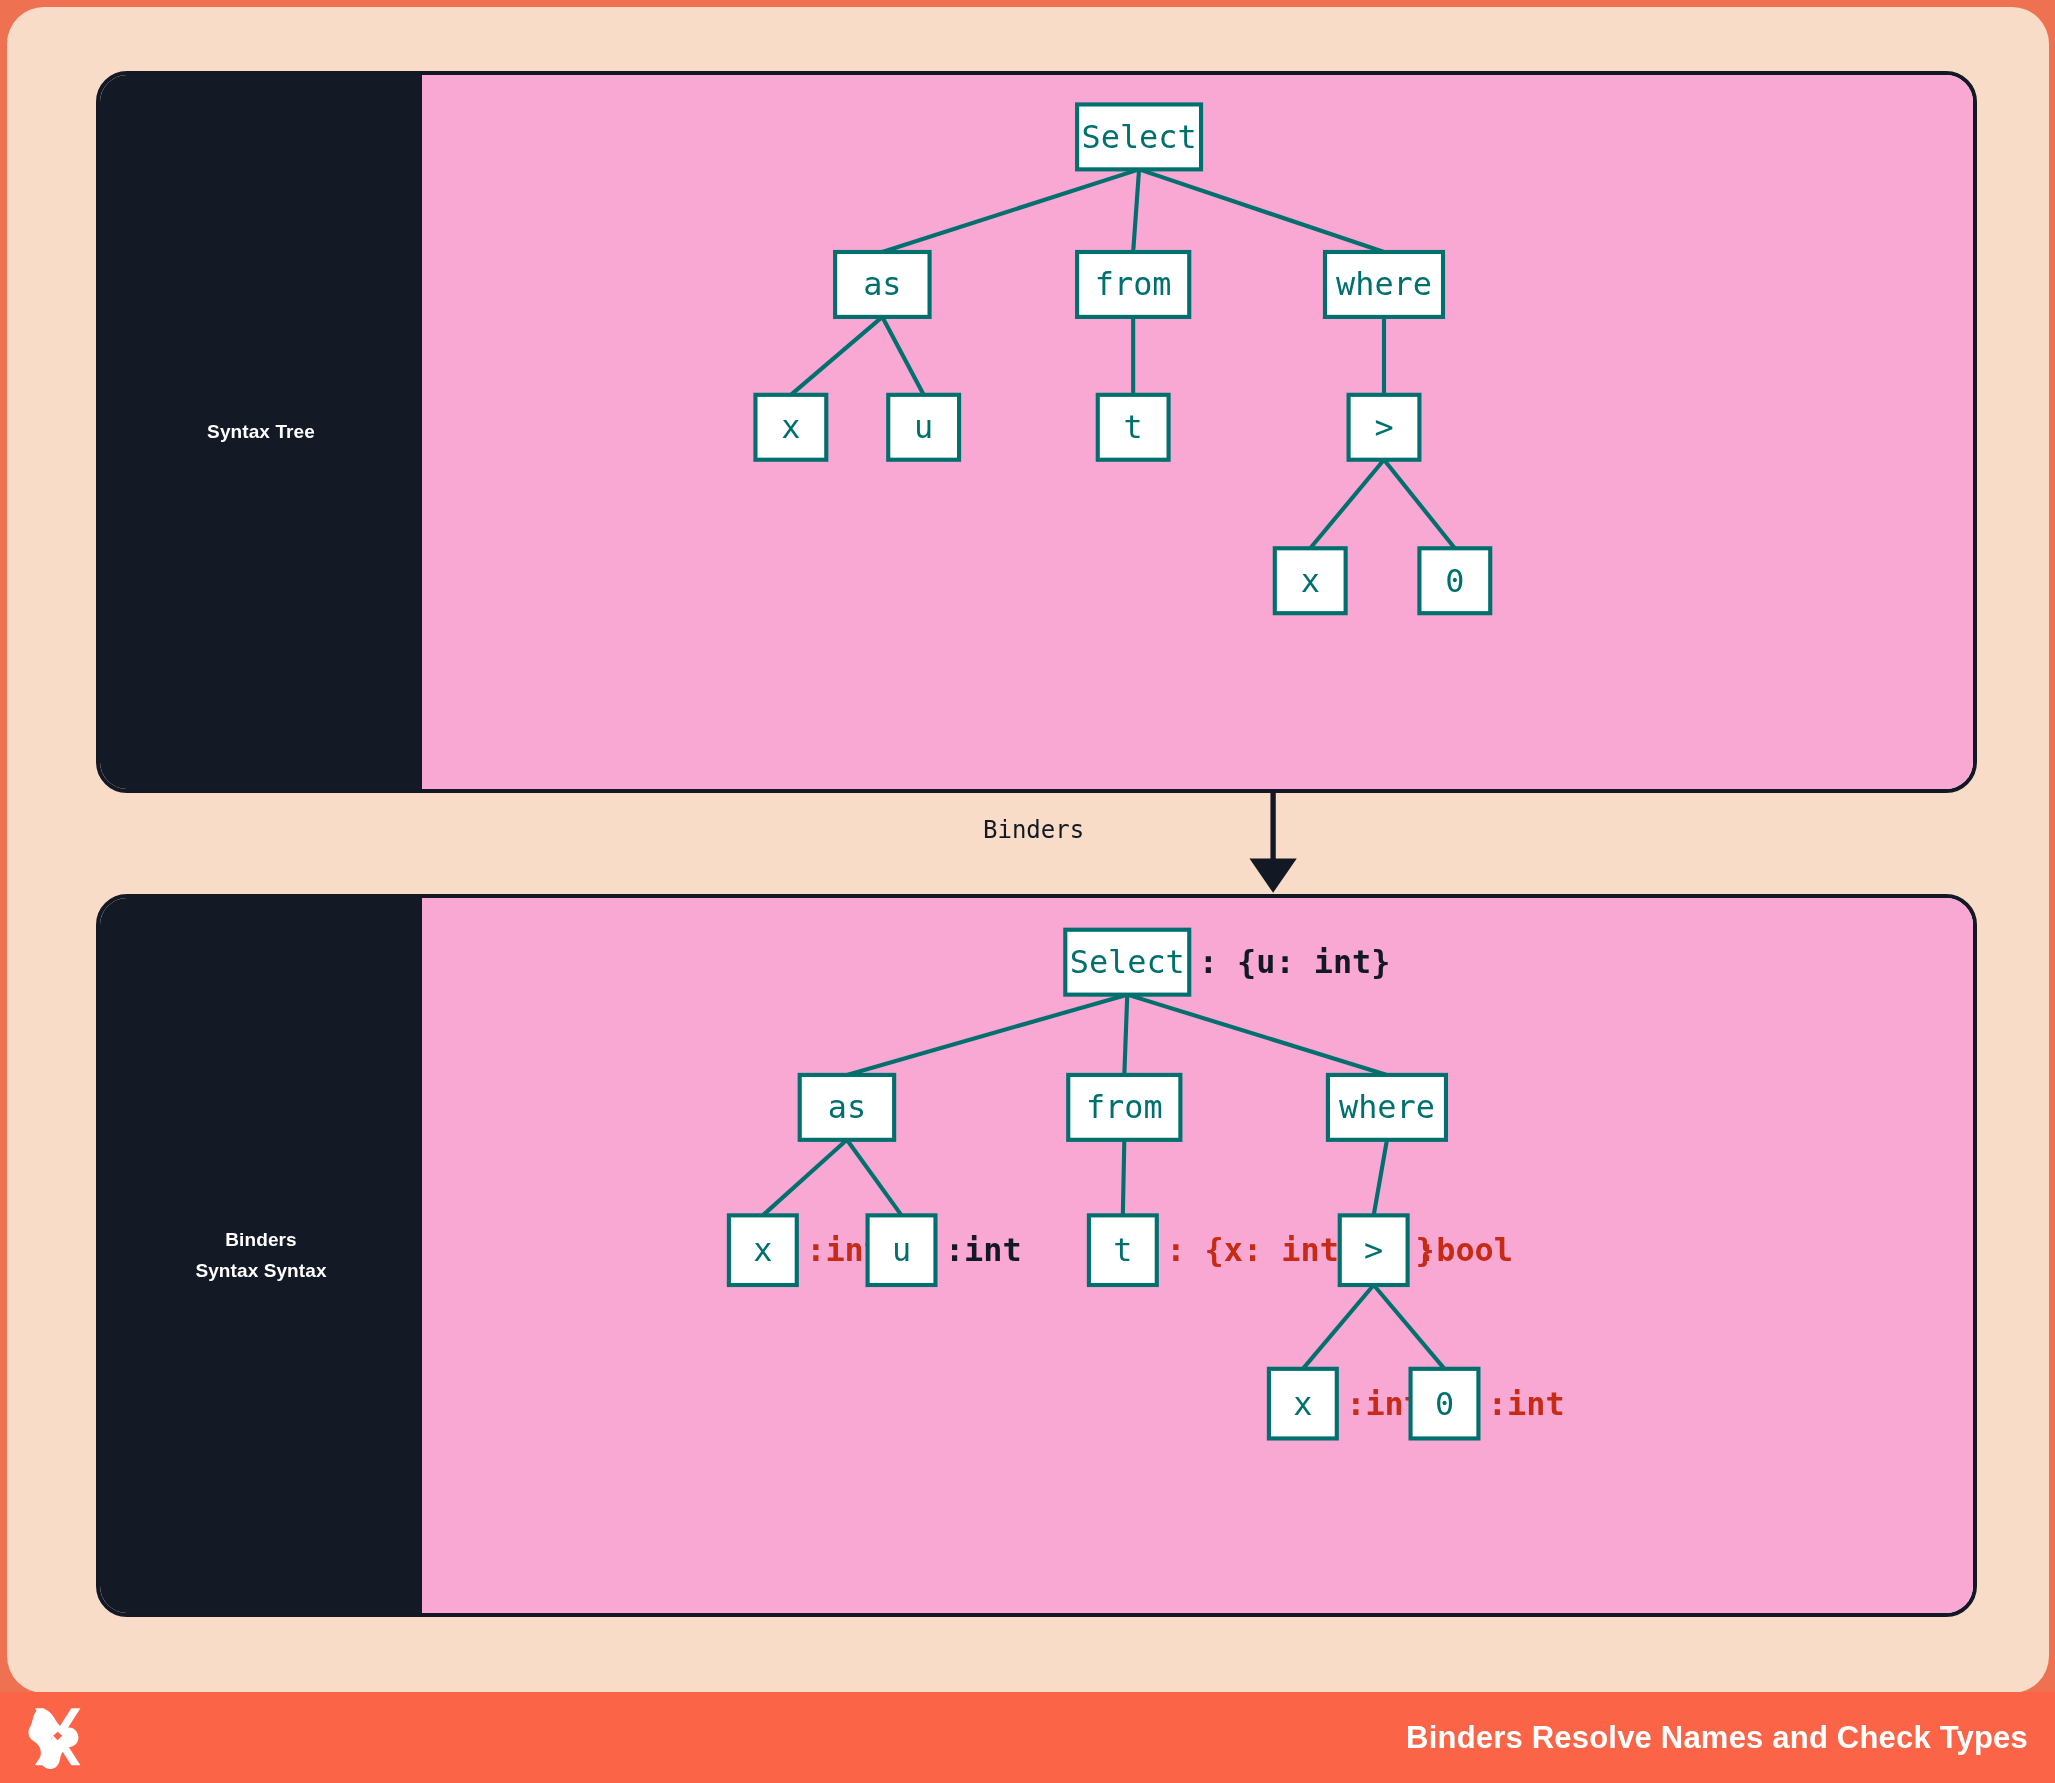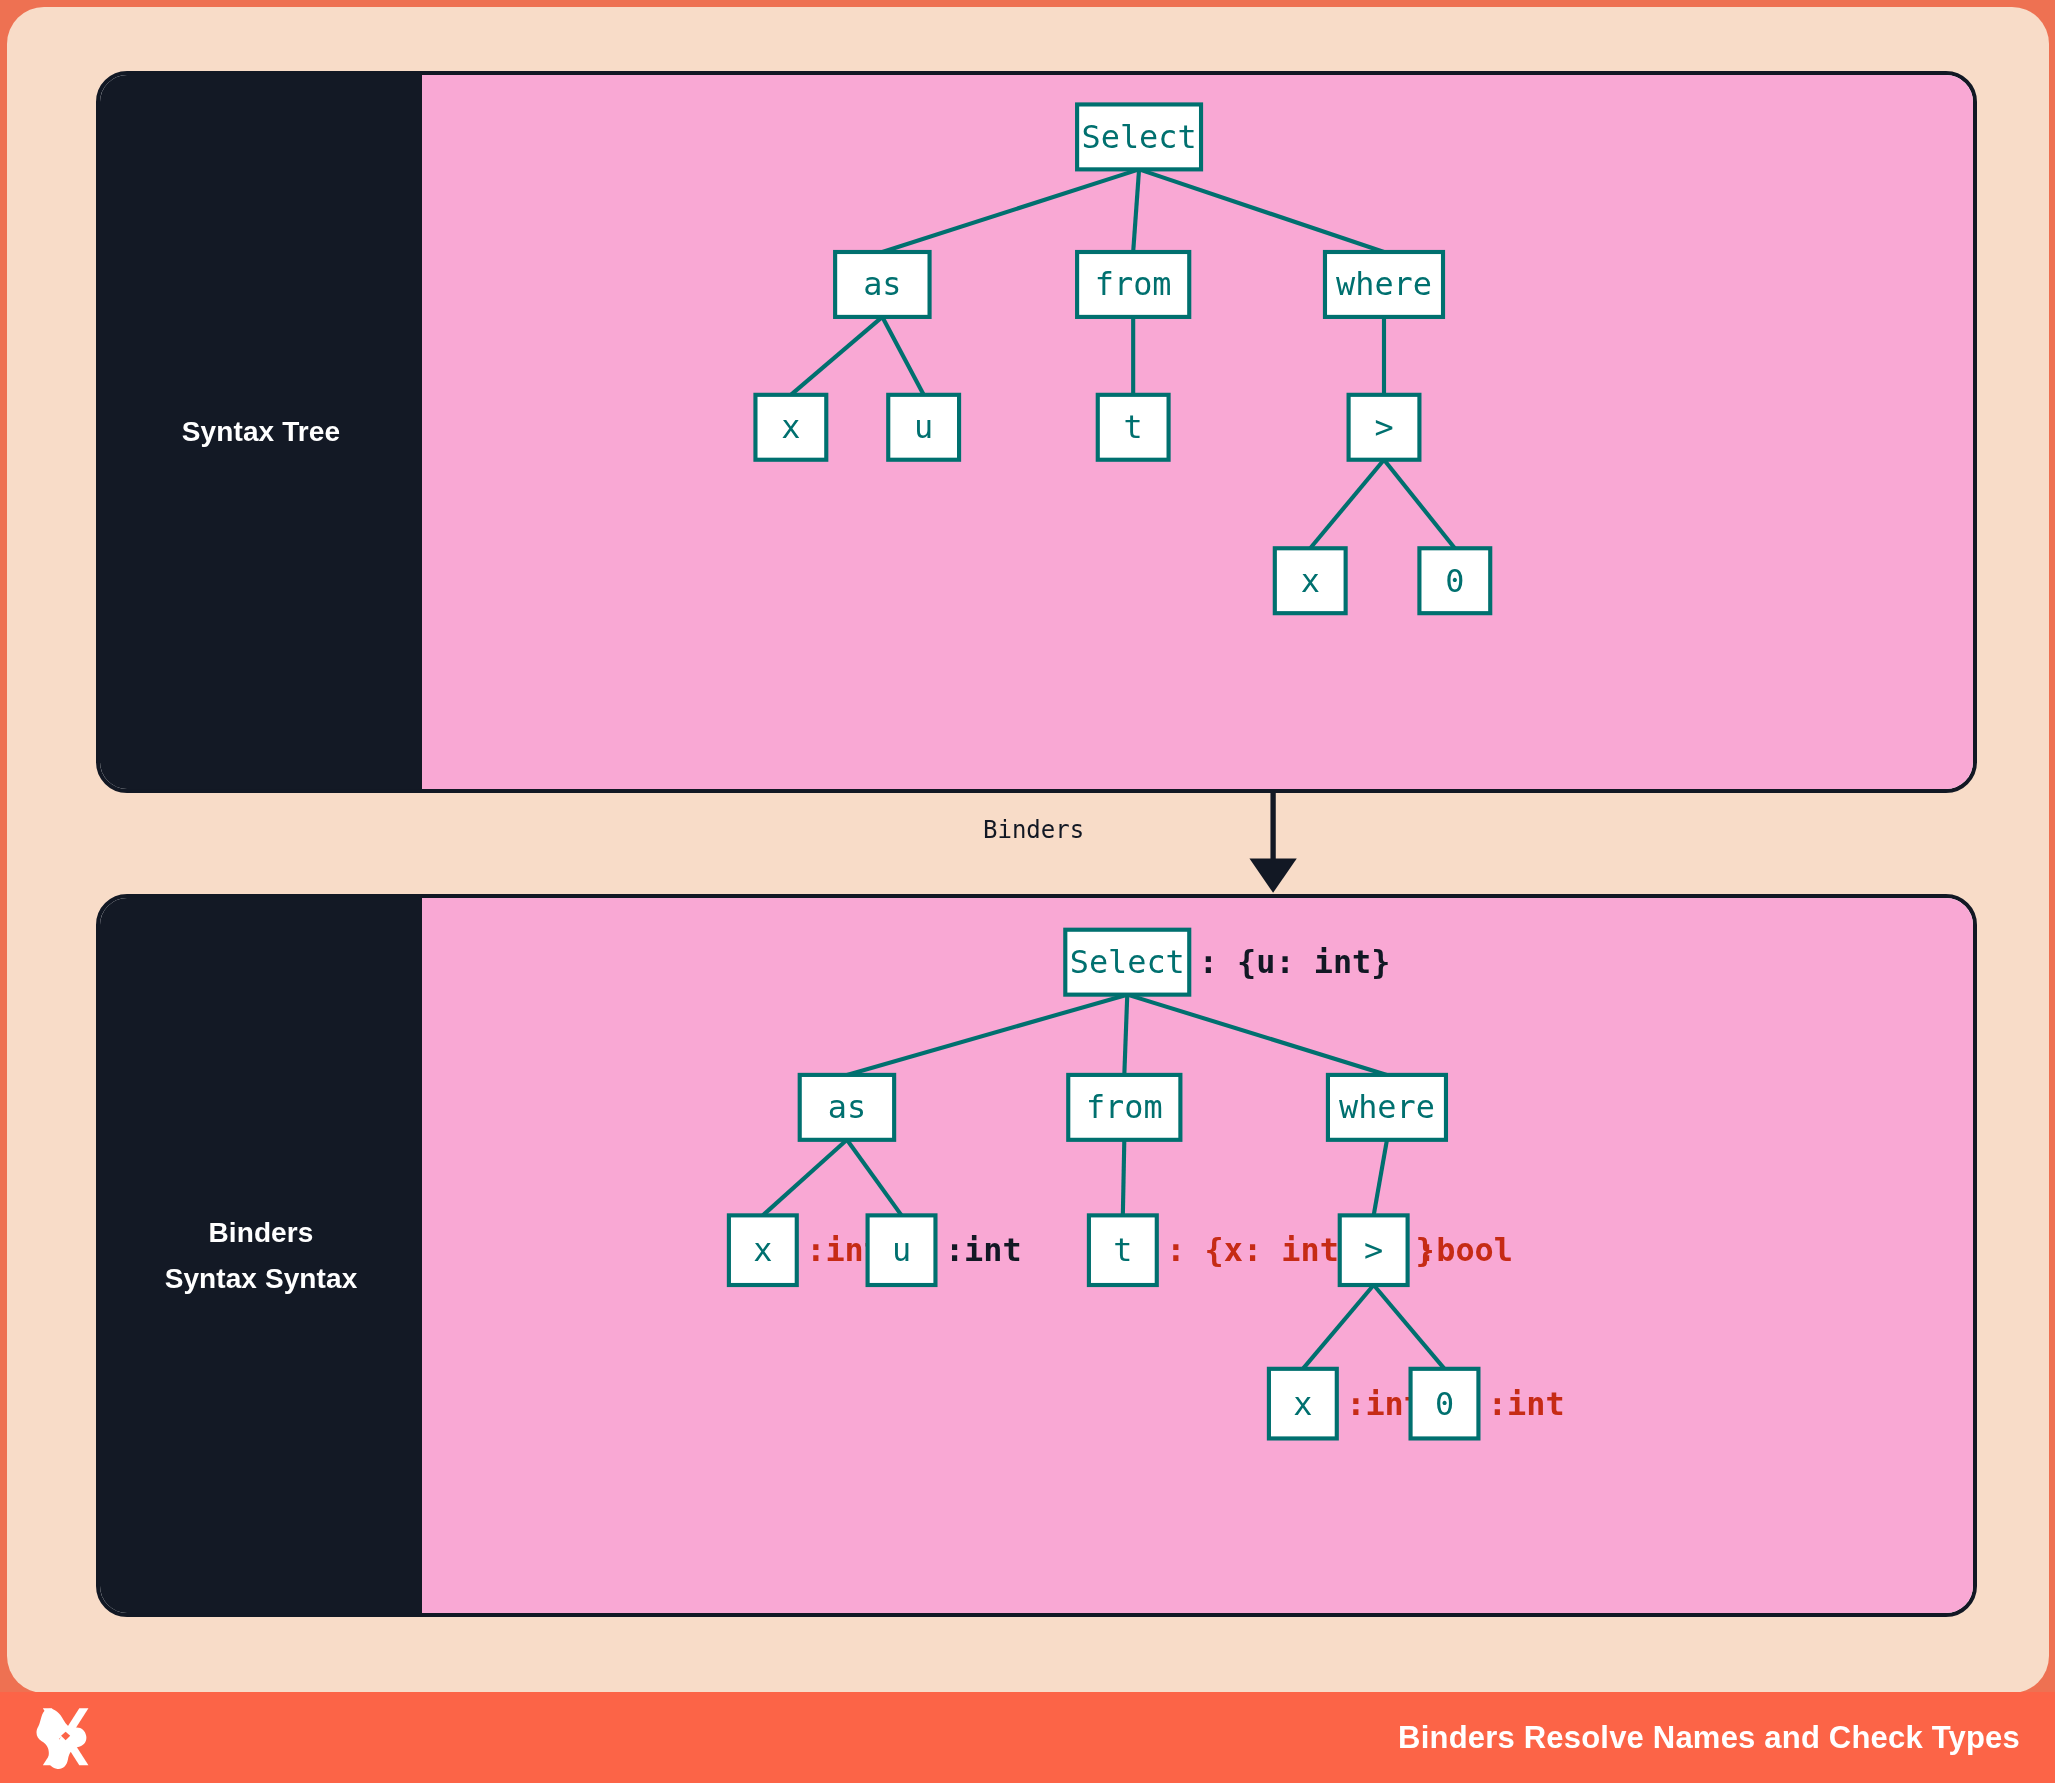--- a/index.html
+++ b/index.html
@@ -37,21 +37,21 @@
 
   .panel-side {
     position:absolute; left:0; top:0; bottom:0;
     width:322px;
     background:#131925;
     display:flex; align-items:center; justify-content:center;
     text-align:center;
   }
   .panel-side-label {
     color:#FFFFFF;
-    font-size:28px;
+    font-size:19px;
     font-weight:bold;
     line-height:1.62;
     letter-spacing:0.1px;
   }
   .panel-body {
     position:absolute; left:322px; top:0; right:0; bottom:0;
     background:#f9a8d4;
   }
 
   
@@ -72,21 +72,21 @@
     white-space:nowrap;
   }
 
   
   #footer {
     position:absolute;
     left:0; bottom:0;
     width:2056px; height:92px;
     background:#FC6447;
     display:flex; align-items:center;
-    padding:0 36px;
+    padding:0 28px;
   }
   #footer-logo { width:57px; height:65px; flex:0 0 auto; }
   #footer-title {
     margin-left:auto;
     color:#FFFFFF;
     font-size:31px;
     font-weight:bold;
     letter-spacing:0.2px;
     white-space:nowrap;
   }

